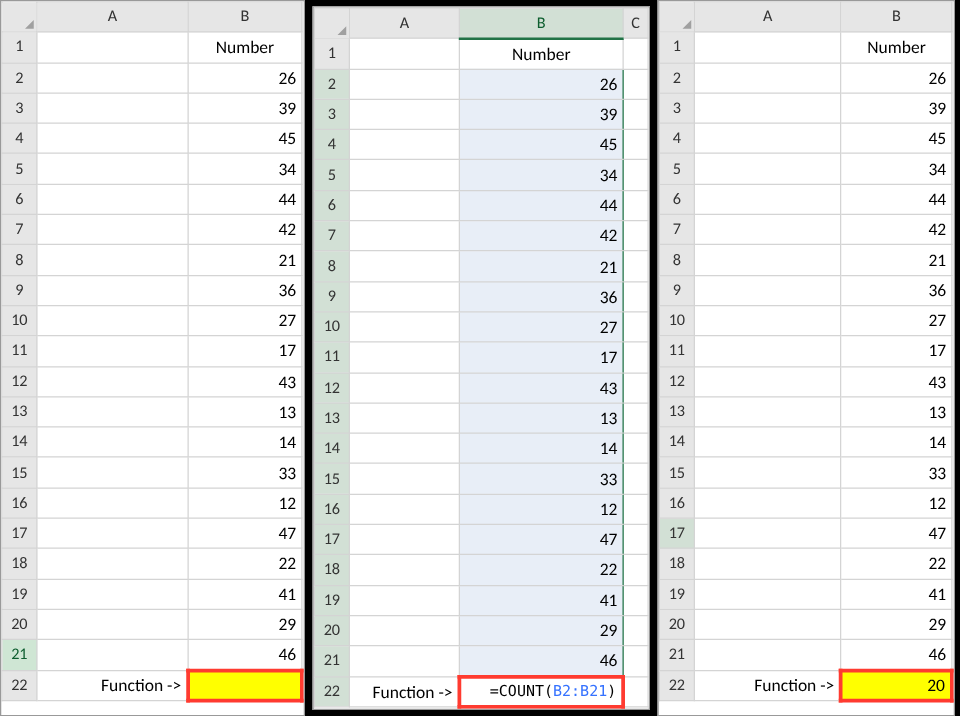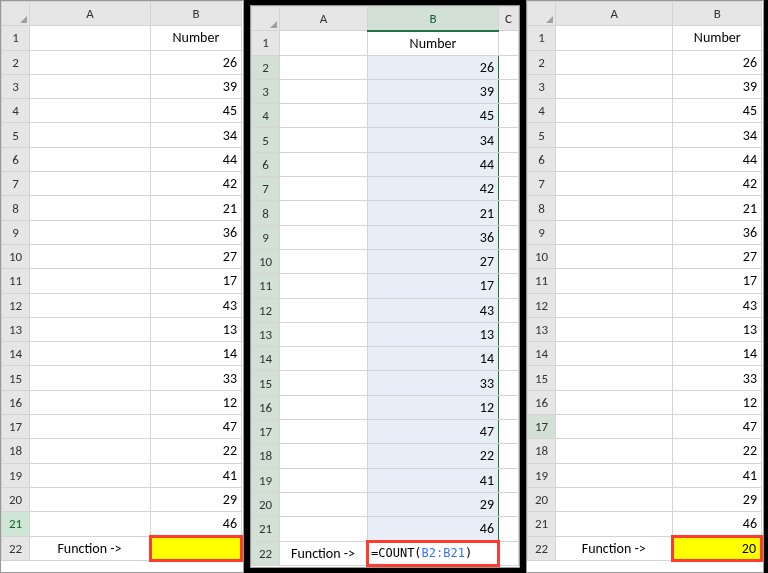--- a/index.html
+++ b/index.html
@@ -56,21 +56,21 @@
       border-bottom: 7px solid #a0a0a0;
     }
     .rowh {
       background: #e6e6e6;
       text-align: center;
       width: 28px;
       font-size: 13px;
       color: #333;
     }
     .colB { width: auto; }
-    .label-left { text-align: center; }
+    .label-left { text-align: right; }
     .yellow-cell {
       background: #ffff00;
     }
     .red-box {
       border: 3px solid #ff3b30 !important;
       border-radius: 3px;
     }
     .sel-range {
       background: #e8eef7;
     }
@@ -91,21 +91,21 @@
       border-bottom: 2px solid #217346;
       color: #0e5e2f;
     }
     .row-active21 .rowh {
       background: #cfe6d4;
       color: #0e5e2f;
     }
     .formula-cell {
       font-family: Consolas, monospace;
       font-size: 12px;
-      text-align: left;
+      text-align: right;
       padding-left: 2px;
       white-space: nowrap;
     }
     .blue-ref { color: #3572ff; }
   </style>
 </head>
 <body>
 
 <div class="panel panel1">
   <table>

